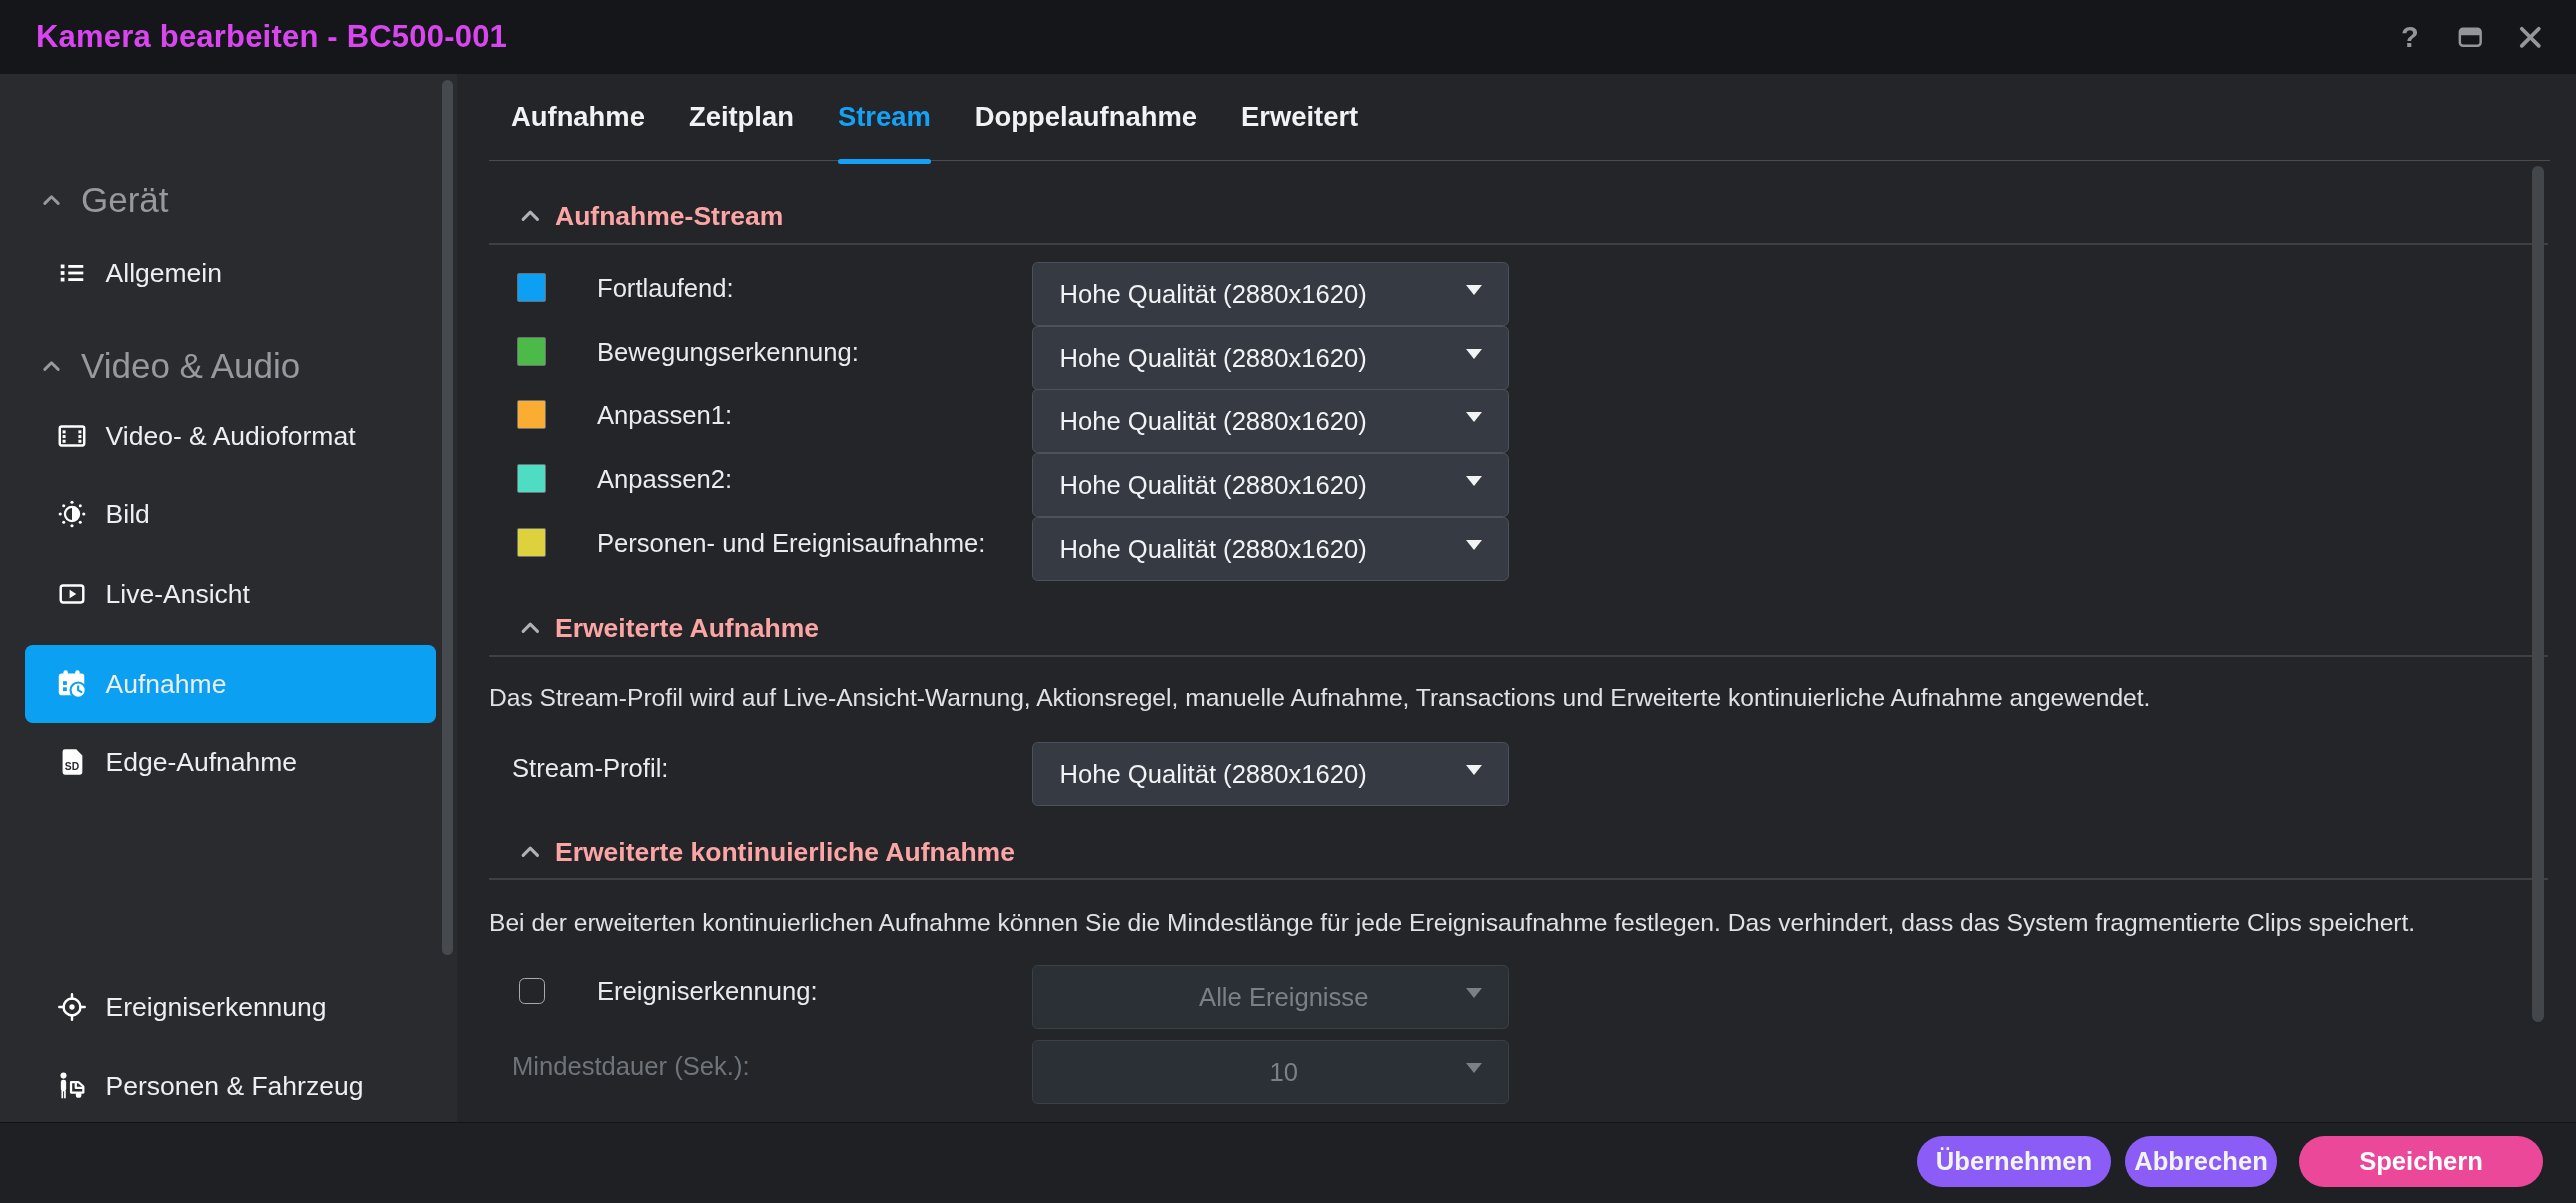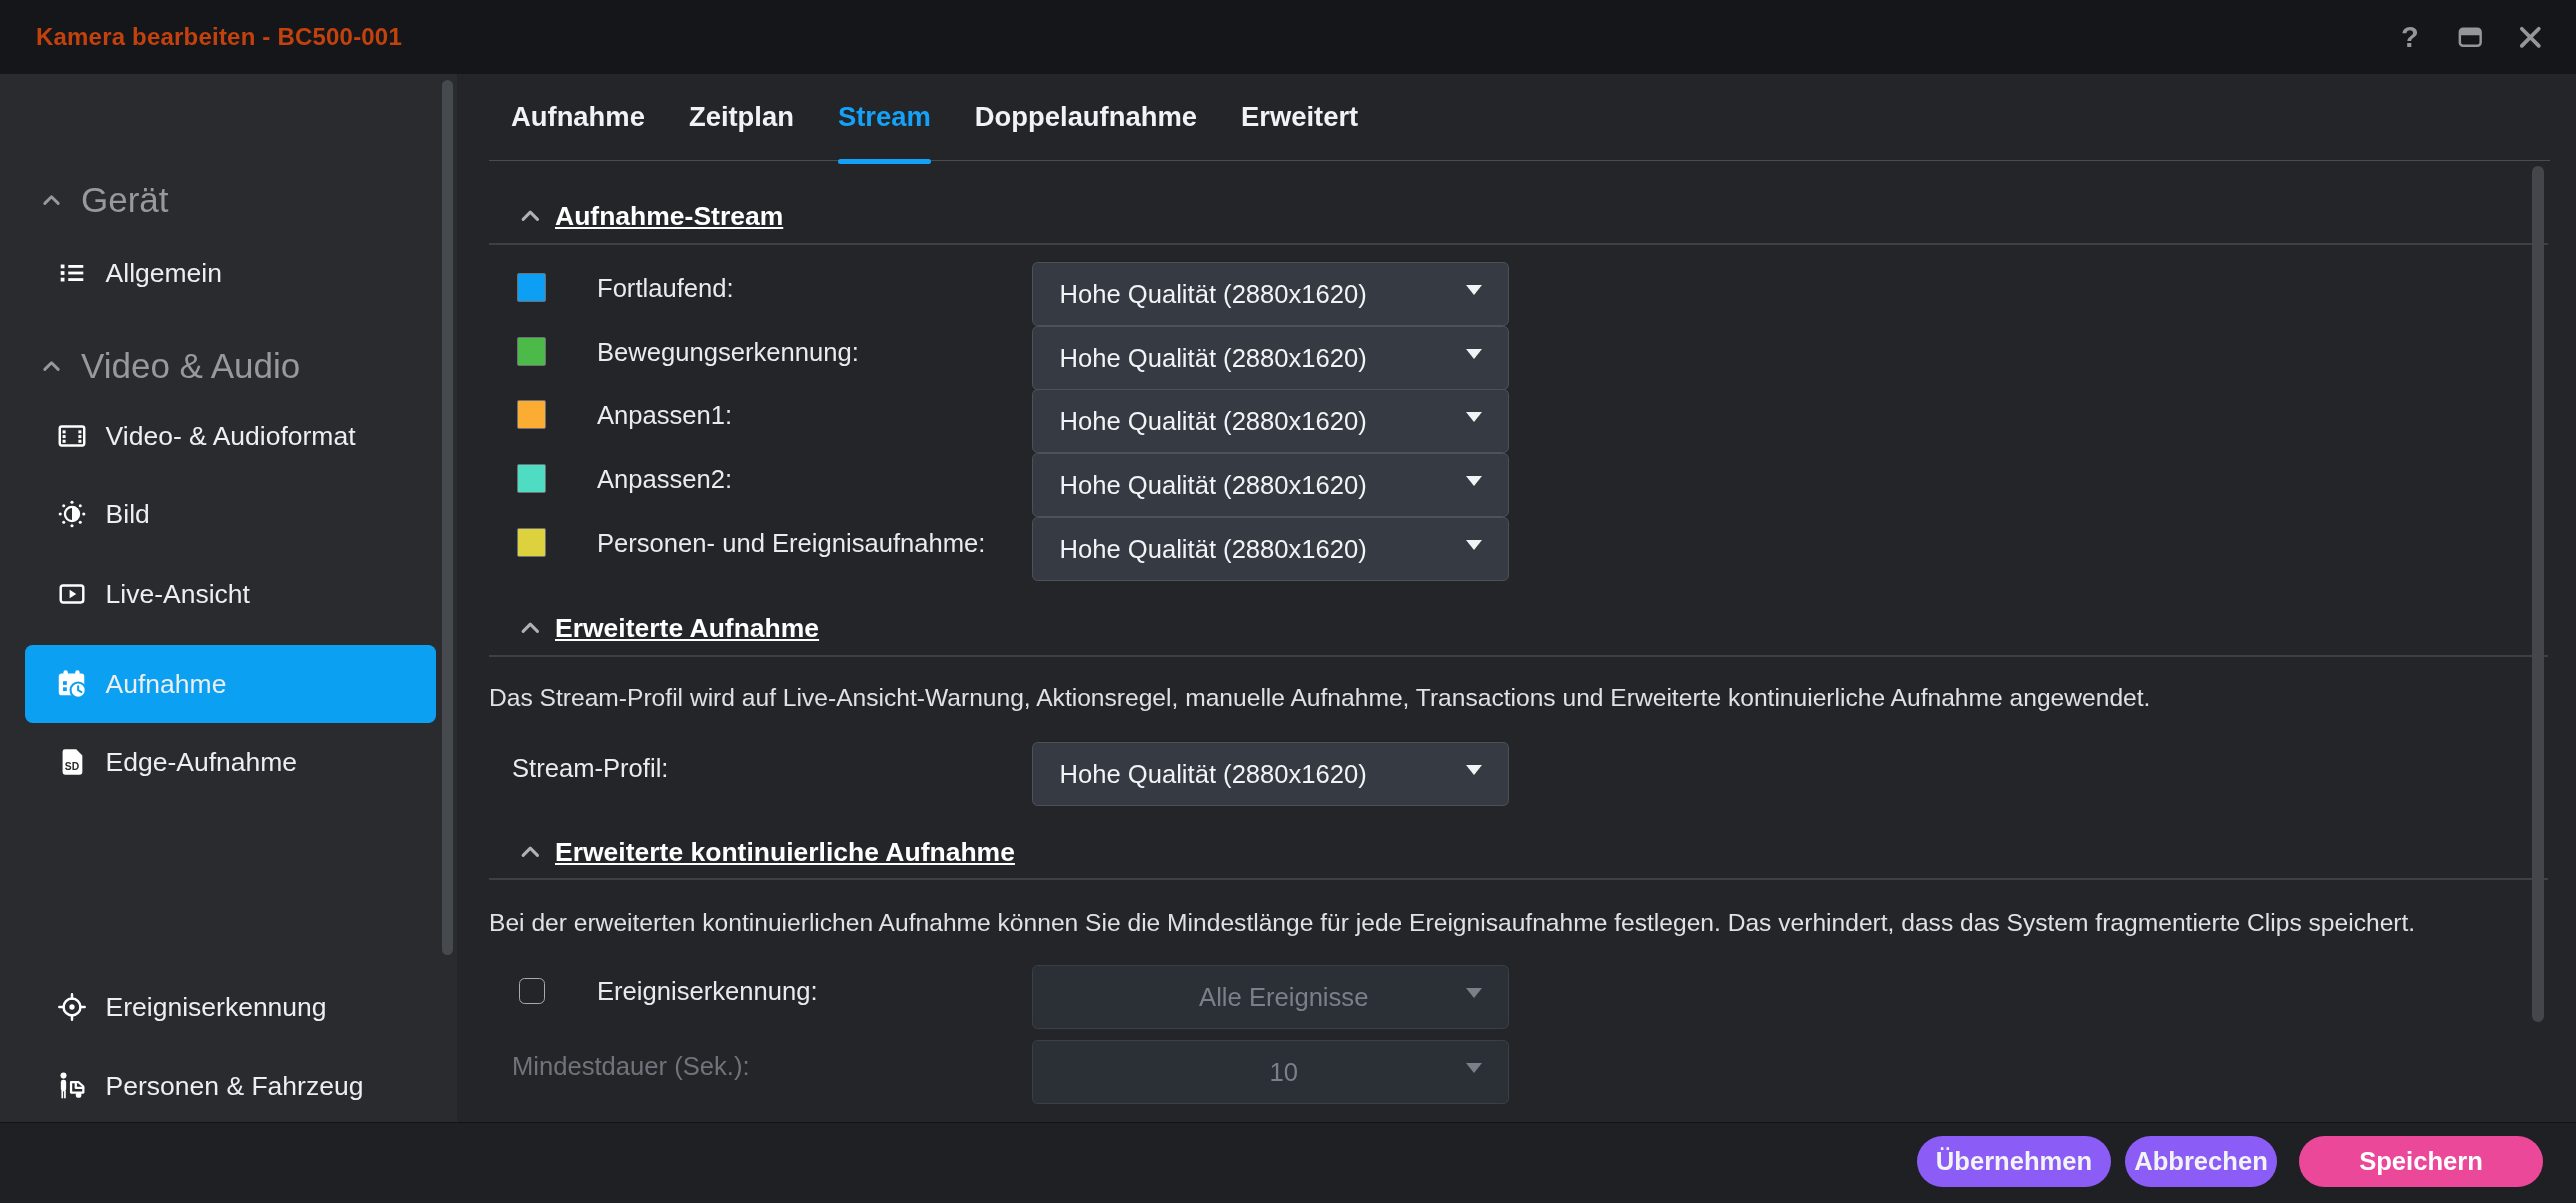--- a/index.html
+++ b/index.html
@@ -1,21 +1,21 @@
 <!DOCTYPE html>
 <html style="font-size:15px"><head>
 <meta charset="utf-8">
 <style>
   html,body{margin:0;padding:0;background:#141619;width:2576px;height:1204px;overflow:hidden;}
   *{box-sizing:border-box;font-family:"Liberation Sans","DejaVu Sans",sans-serif;}
   #app{position:relative;width:2576px;height:1204px;background:#232529;overflow:hidden;}
 
   
   .titlebar{position:absolute;left:0;top:0;width:2576px;height:74px;background:#141619;display:flex;align-items:center;}
-  .titlebar .title{margin-left:36px;font-size:24px;font-weight:bold;color:#c2410c;letter-spacing:0.2px;}
+  .titlebar .title{margin-left:36px;font-size:31px;font-weight:bold;color:#d946ef;letter-spacing:0.2px;}
   .win-icons{position:absolute;right:32px;top:0;height:74px;display:flex;align-items:center;gap:34px;}
   .win-btn{width:26.5px;height:26.5px;display:flex;align-items:center;justify-content:center;color:#94969a;cursor:pointer;}
   .help-glyph{font-size:29px;font-weight:bold;color:#94969a;line-height:1;}
 
   
   .sidebar{position:absolute;left:0;top:74px;width:457px;height:1049px;background:#292b2f;overflow:hidden;}
   .side-scrollbar{position:absolute;left:442px;top:5.7px;width:11.4px;height:875px;border-radius:5.7px;background:#46494e;}
   .side-header{position:absolute;left:0;width:435px;height:42px;display:flex;align-items:center;cursor:pointer;}
   .side-header .chev{position:absolute;left:40px;width:23px;height:23px;}
   .side-header .hlabel{position:absolute;left:81px;font-size:35px;font-weight:normal;color:#97999d;}
@@ -26,21 +26,21 @@
 
   
   .main{position:absolute;left:457px;top:74px;width:2119px;height:1049px;background:#232529;overflow:hidden;}
   .tabs{position:absolute;left:32px;right:26.5px;top:0;height:87px;border-bottom:1.9px solid #4a4c50;display:flex;align-items:center;gap:44px;padding-left:22px;}
   .tab{position:relative;font-size:27.4px;font-weight:bold;color:#f1f2f4;cursor:pointer;height:87px;display:flex;align-items:center;}
   .tab.active{color:#14a2f8;}
   .tab.active::after{content:"";position:absolute;left:0;right:0;bottom:-3.8px;height:5.7px;background:#14a2f8;border-radius:2.8px;}
 
   .section-head{position:absolute;left:32px;height:42px;display:flex;align-items:center;cursor:pointer;}
   .section-head .chev{position:absolute;left:29px;width:24.6px;height:24.6px;}
-  .section-head .slabel{position:absolute;left:66px;font-size:26.5px;font-weight:bold;color:#ffffff;white-space:nowrap;text-decoration:underline;}
+  .section-head .slabel{position:absolute;left:66px;font-size:26.5px;font-weight:bold;color:#fca5a5;white-space:nowrap;}
   .divider{position:absolute;left:32px;right:28px;height:1.9px;background:#3e4043;}
 
   .form-row{position:absolute;left:32px;right:28px;height:52px;}
   .swatch{position:absolute;left:28px;top:11.4px;width:29px;height:29px;border:1.9px solid #6e7174;border-radius:1.9px;}
   .row-label{position:absolute;left:108px;top:0;height:52px;display:flex;align-items:center;font-size:25.6px;color:#e9ebee;white-space:nowrap;}
   .row-label.plain{left:23px;}
   .row-label.dim{color:#6f747b;}
   .checkbox{position:absolute;left:30px;top:13.2px;width:25.6px;height:25.6px;border:1.9px solid #a6abb1;border-radius:5.7px;background:transparent;cursor:pointer;}
 
   .dropdown{position:absolute;left:543px;top:0;width:477px;height:64px;background:#363b43;border:1.9px solid #4d525a;border-radius:5.7px;display:flex;align-items:center;cursor:pointer;}

